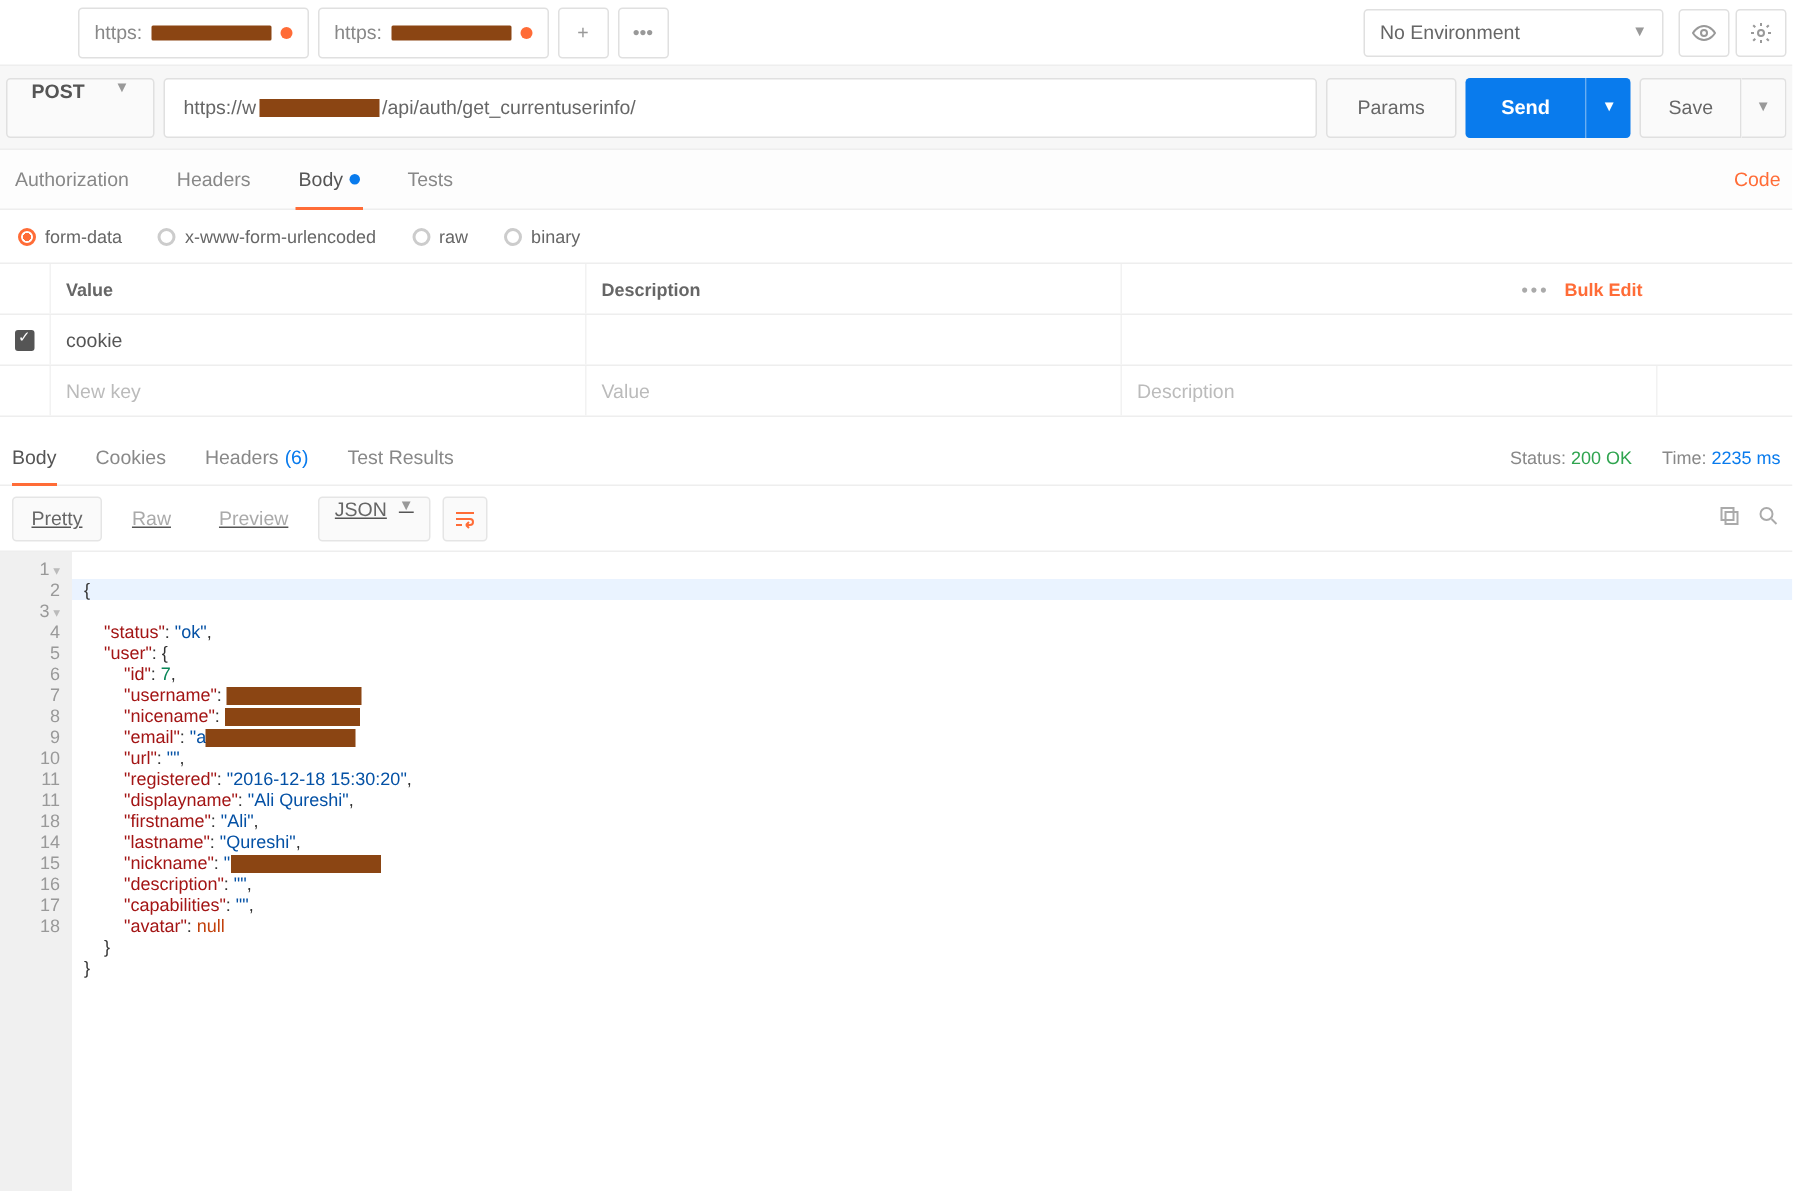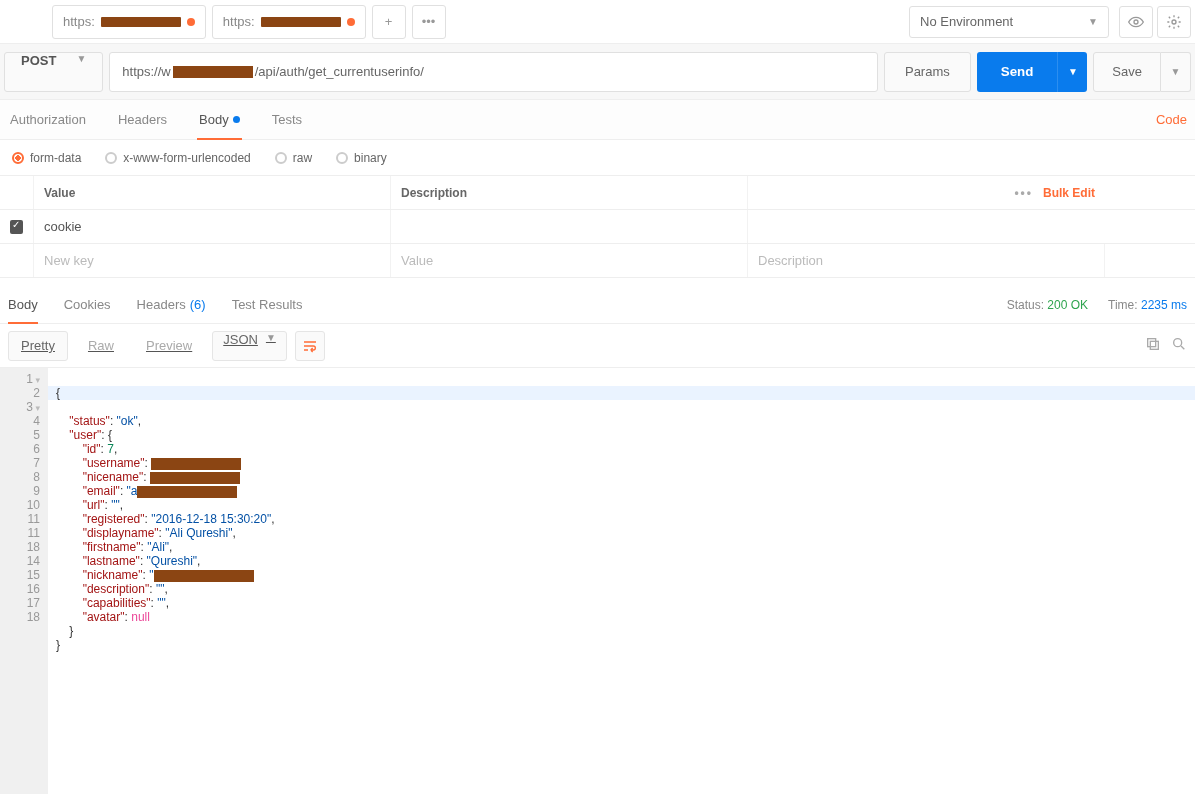--- a/index.html
+++ b/index.html
@@ -77,21 +77,21 @@
 .code-area { display: flex; font-family: "Consolas", "Monaco", monospace; font-size: 12px; height: 430px; overflow: auto; }
 .gutter { background: #f0f0f0; color: #999; text-align: right; padding: 4px 8px 4px 4px; user-select: none; min-width: 48px; }
 .gutter .ln { height: 14px; line-height: 14px; }
 .gutter .fold::after { content: " ▾"; color: #bbb; font-size: 9px; }
 .code-body { padding: 4px 8px; flex: 1; line-height: 14px; white-space: pre; }
 .code-body .ln { height: 14px; }
 .code-body .hl { background: #eaf3ff; display: block; margin: 0 -8px; padding: 0 8px; }
 .k { color: #a31515; }
 .s { color: #0451a5; }
 .n { color: #098658; }
-.nul { color: #ec4899; }
+.nul { color: #c2410c; }
 .p { color: #333; }
 .rd { display: inline-block; height: 12px; background: #8b4513; vertical-align: middle; }
 
 .chev { font-size: 10px; color: #999; }
 </style>
 </head>
 <body>
 
 <div class="top-row">
   <div class="top-tabs">

